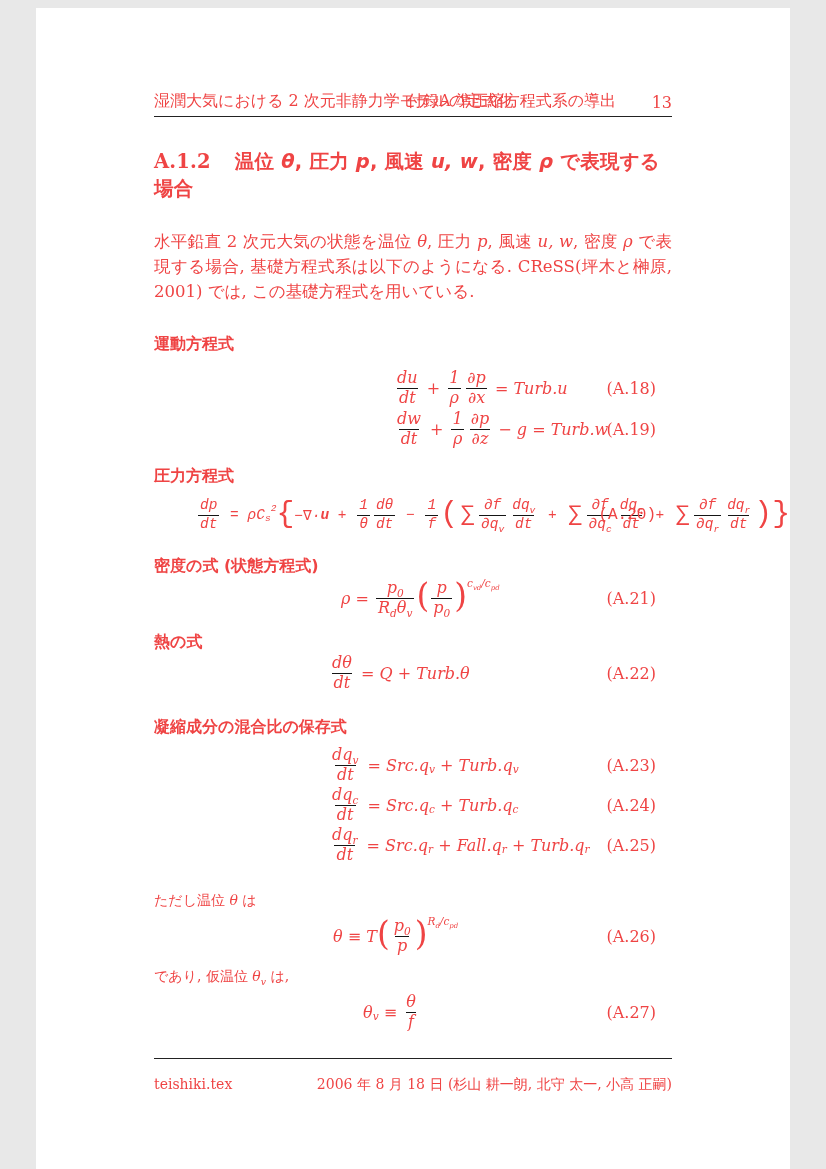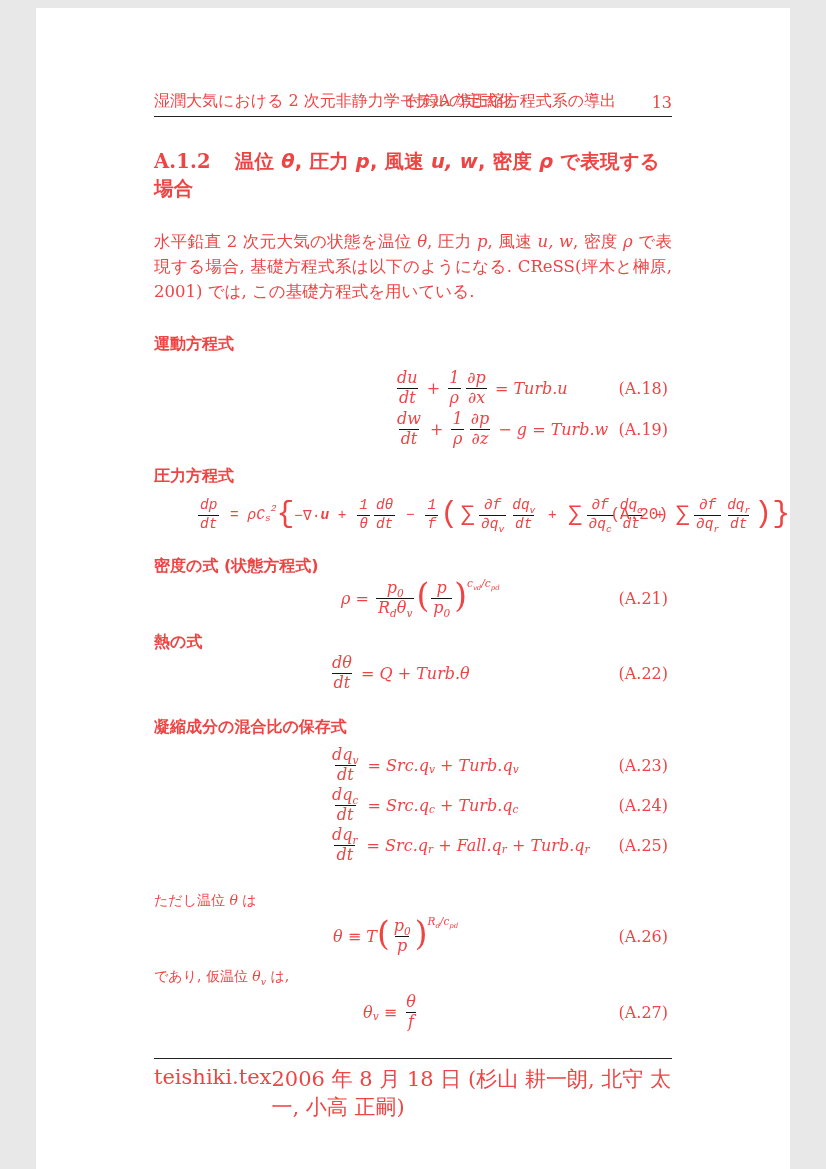--- a/index.html
+++ b/index.html
@@ -14,36 +14,36 @@
   .main{position:absolute;left:118px;right:118px;top:132px;}
   .section-title{margin:8px 0 0;font-family:"DejaVu Sans","Liberation Sans",sans-serif;
                  font-weight:bold;font-size:19.5px;letter-spacing:0.2px;}
   .sec-num{font-family:"DejaVu Serif",serif;margin-right:24px;}
   .para{margin:27px 0 0;font-size:16.5px;line-height:25px;text-align:justify;}
   .subheading{font-family:"DejaVu Sans","Liberation Sans",sans-serif;font-weight:bold;font-size:16px;margin:0;}
   .note{font-size:14px;margin:0;line-height:25px;}
   
   .eq-row{position:relative;display:flex;align-items:center;min-height:40px;margin:0;}
   .eq-math{display:inline-flex;align-items:center;white-space:pre;font-size:16px;}
-  .eq-label{position:absolute;right:4px;top:50%;transform:translateY(-50%);font-size:16px;font-style:normal;}
+  .eq-label{position:absolute;right:16px;top:50%;transform:translateY(-50%);font-size:16px;font-style:normal;}
   .mi{font-style:italic;}
   .jp{font-style:normal;}
   .mbi{font-style:italic;font-weight:bold;}
   .mfrac{display:inline-flex;flex-direction:column;align-items:center;line-height:1.18;
          margin:0 2px;text-align:center;vertical-align:middle;}
   .mfrac .num{padding:0 2px;display:block;}
   .mfrac .den{border-top:1px solid #151515;padding:0 2px;display:block;}
   .msub{font-size:0.66em;position:relative;top:0.42em;line-height:1;}
   .msup{font-size:0.66em;position:relative;top:-0.6em;line-height:1;}
   .msup.hi{top:-1.35em;text-align:right;}
   .mbig{font-size:2.05em;line-height:0.9;position:relative;top:-0.03em;font-weight:400;}
   .msum{font-size:1.5em;line-height:1;margin:0 3px;}
   
   .footer{position:absolute;left:118px;right:118px;top:1050px;border-top:1px solid #222;
-          padding-top:6px;display:flex;justify-content:space-between;font-size:21px;}
+          padding-top:17px;display:flex;justify-content:space-between;font-size:14px;}
 </style>
 </head>
 <body>
 
 <div class="page">
 
   <div class="header">
     <span class="header-left">湿潤大気における 2 次元非静力学モデルの定式化</span>
     <span class="header-right">付録A 準圧縮方程式系の導出</span>
     <span class="header-page">13</span>

